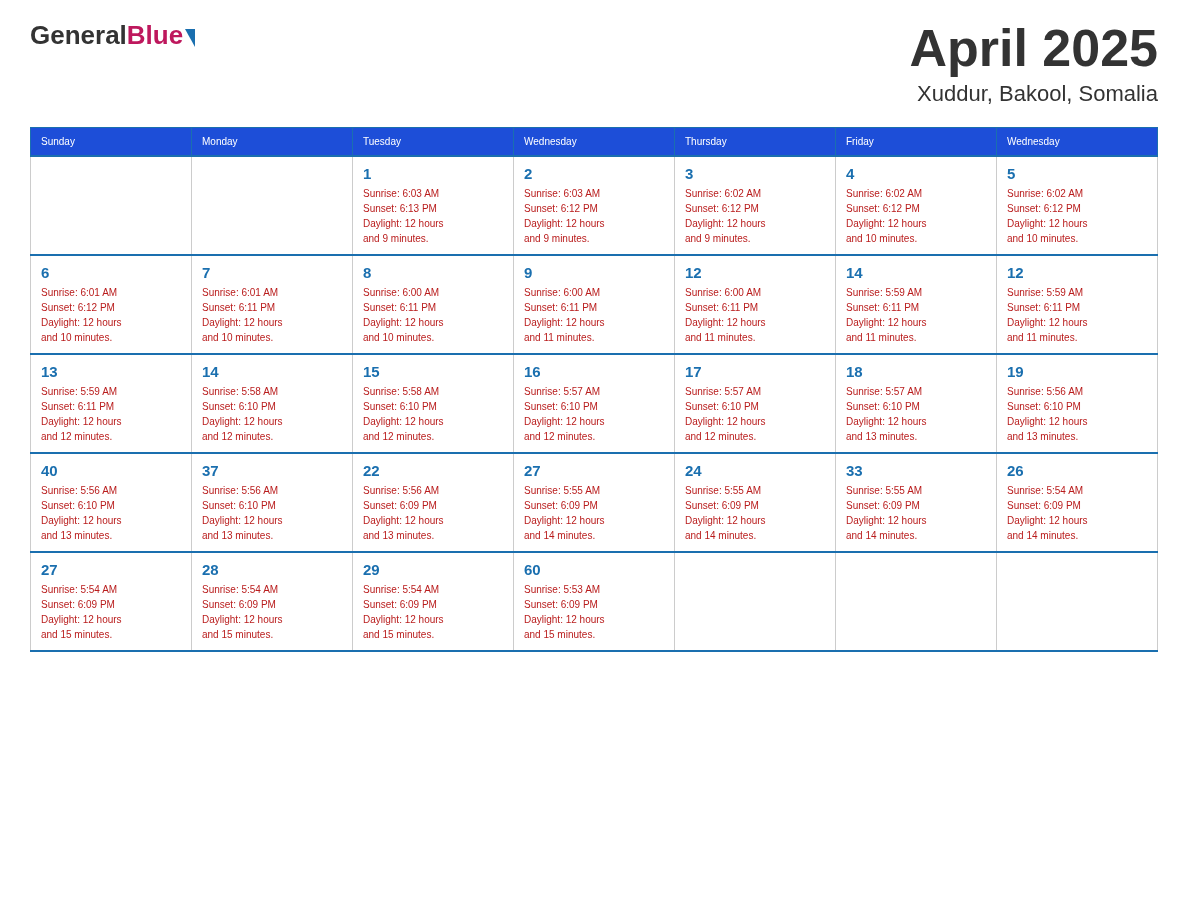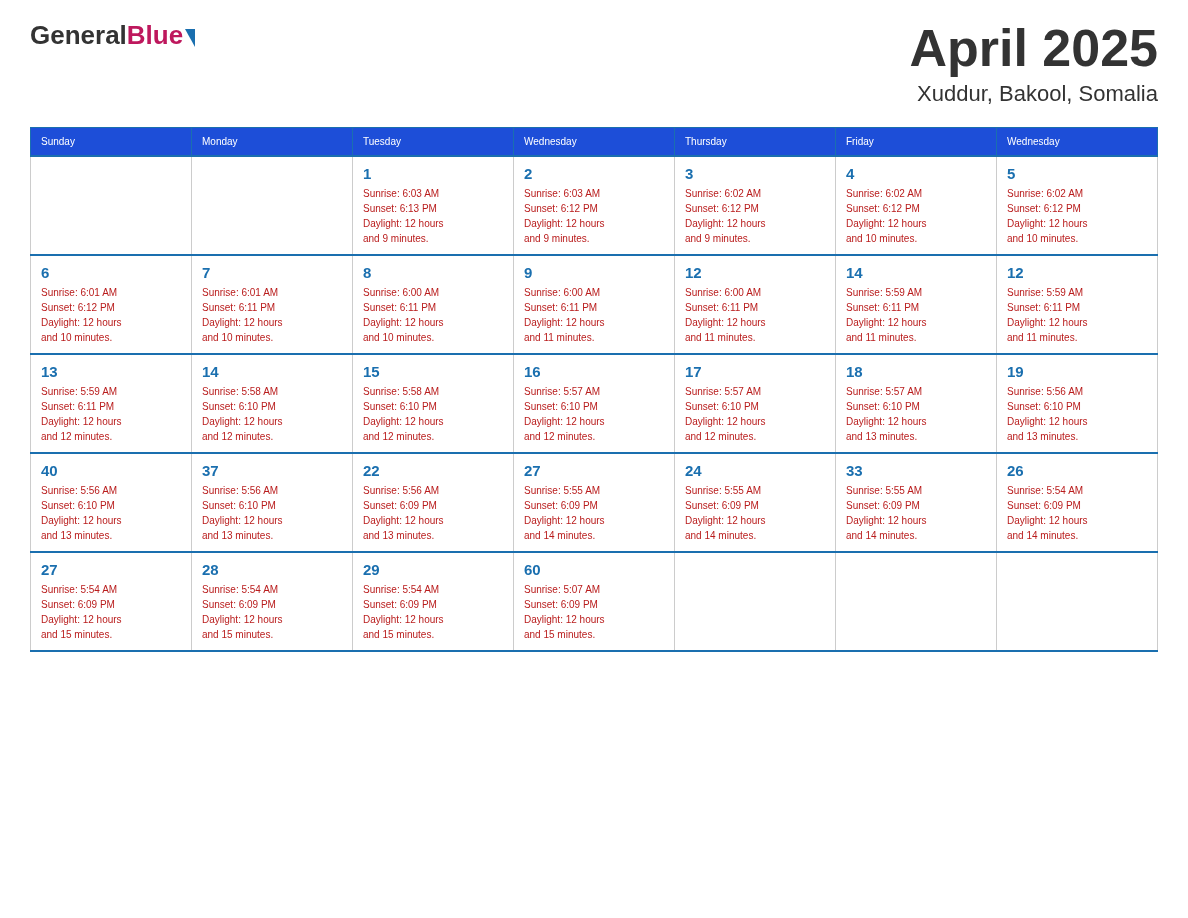--- a/index.html
+++ b/index.html
@@ -340,21 +340,21 @@
         </td>
         <td>
           <div class="day-number">29</div>
           <div class="day-info" style="white-space: pre-line;">Sunrise: 5:54 AM
 Sunset: 6:09 PM
 Daylight: 12 hours
 and 15 minutes.</div>
         </td>
         <td>
           <div class="day-number">60</div>
-          <div class="day-info" style="white-space: pre-line;">Sunrise: 5:07 AM
+          <div class="day-info" style="white-space: pre-line;">Sunrise: 5:53 AM
 Sunset: 6:09 PM
 Daylight: 12 hours
 and 15 minutes.</div>
         </td>
         <td class="empty-cell"></td>
         <td class="empty-cell"></td>
         <td class="empty-cell"></td>
       </tr>
     </tbody>
 </table>

